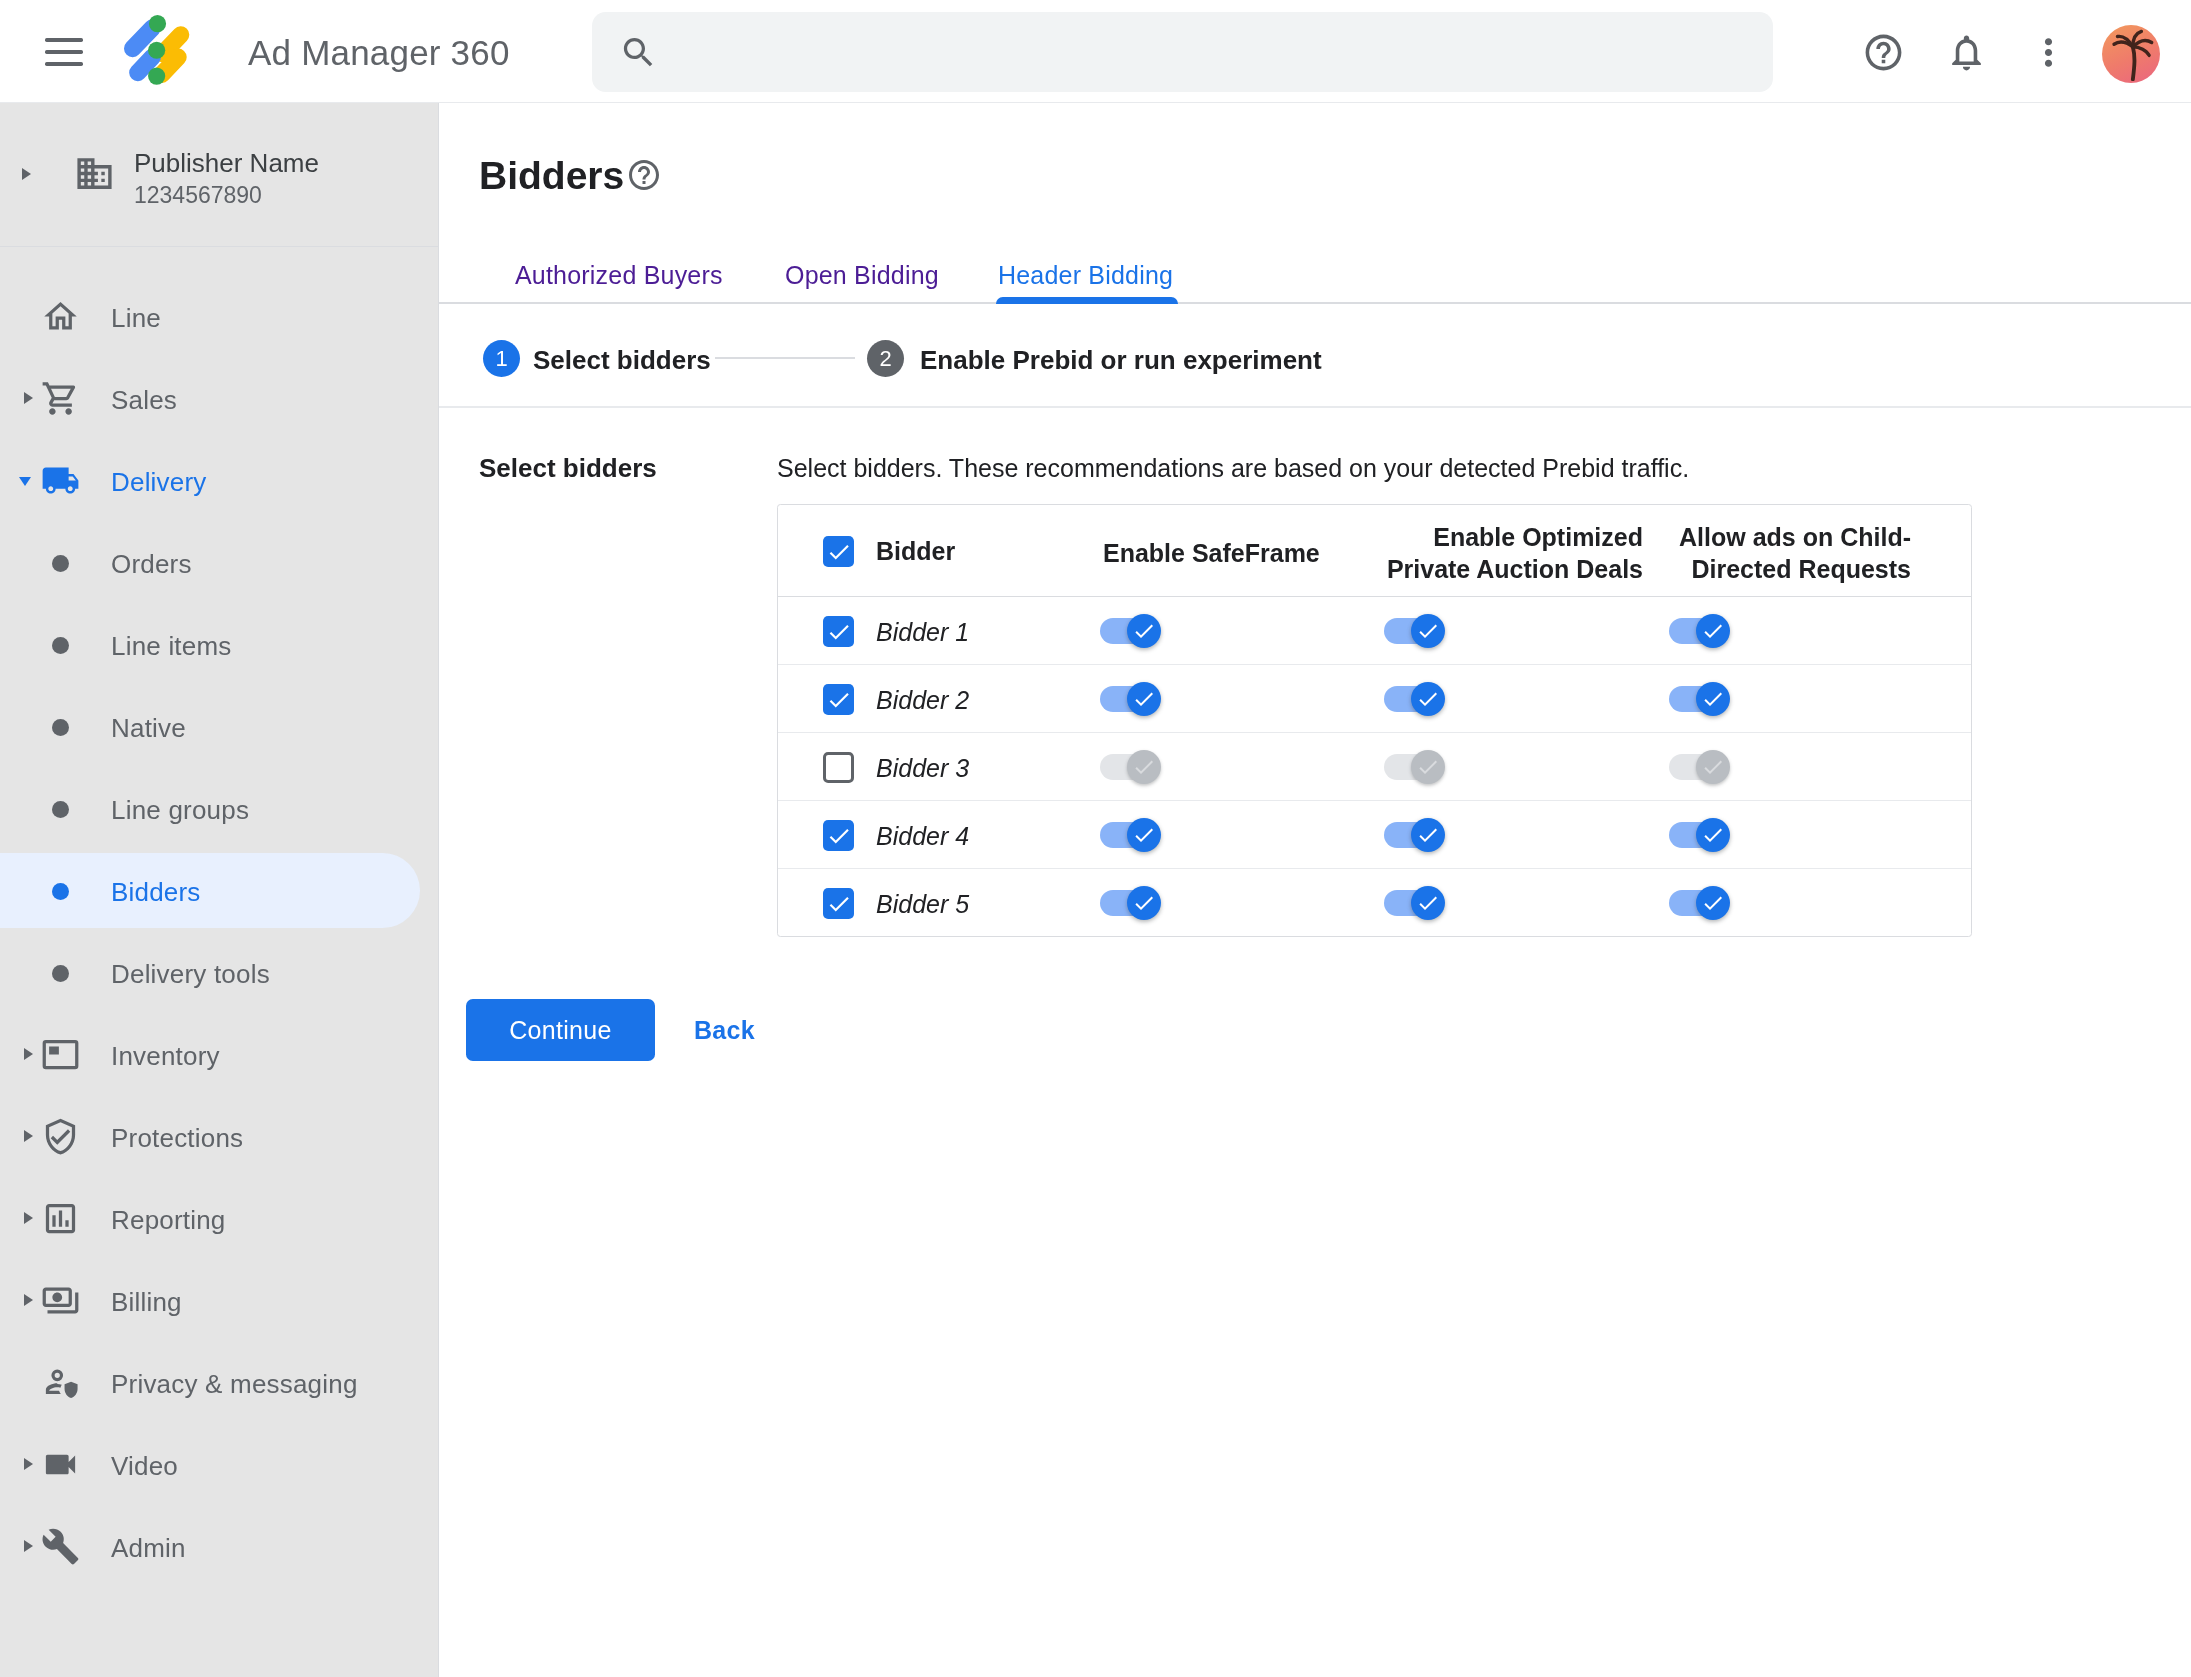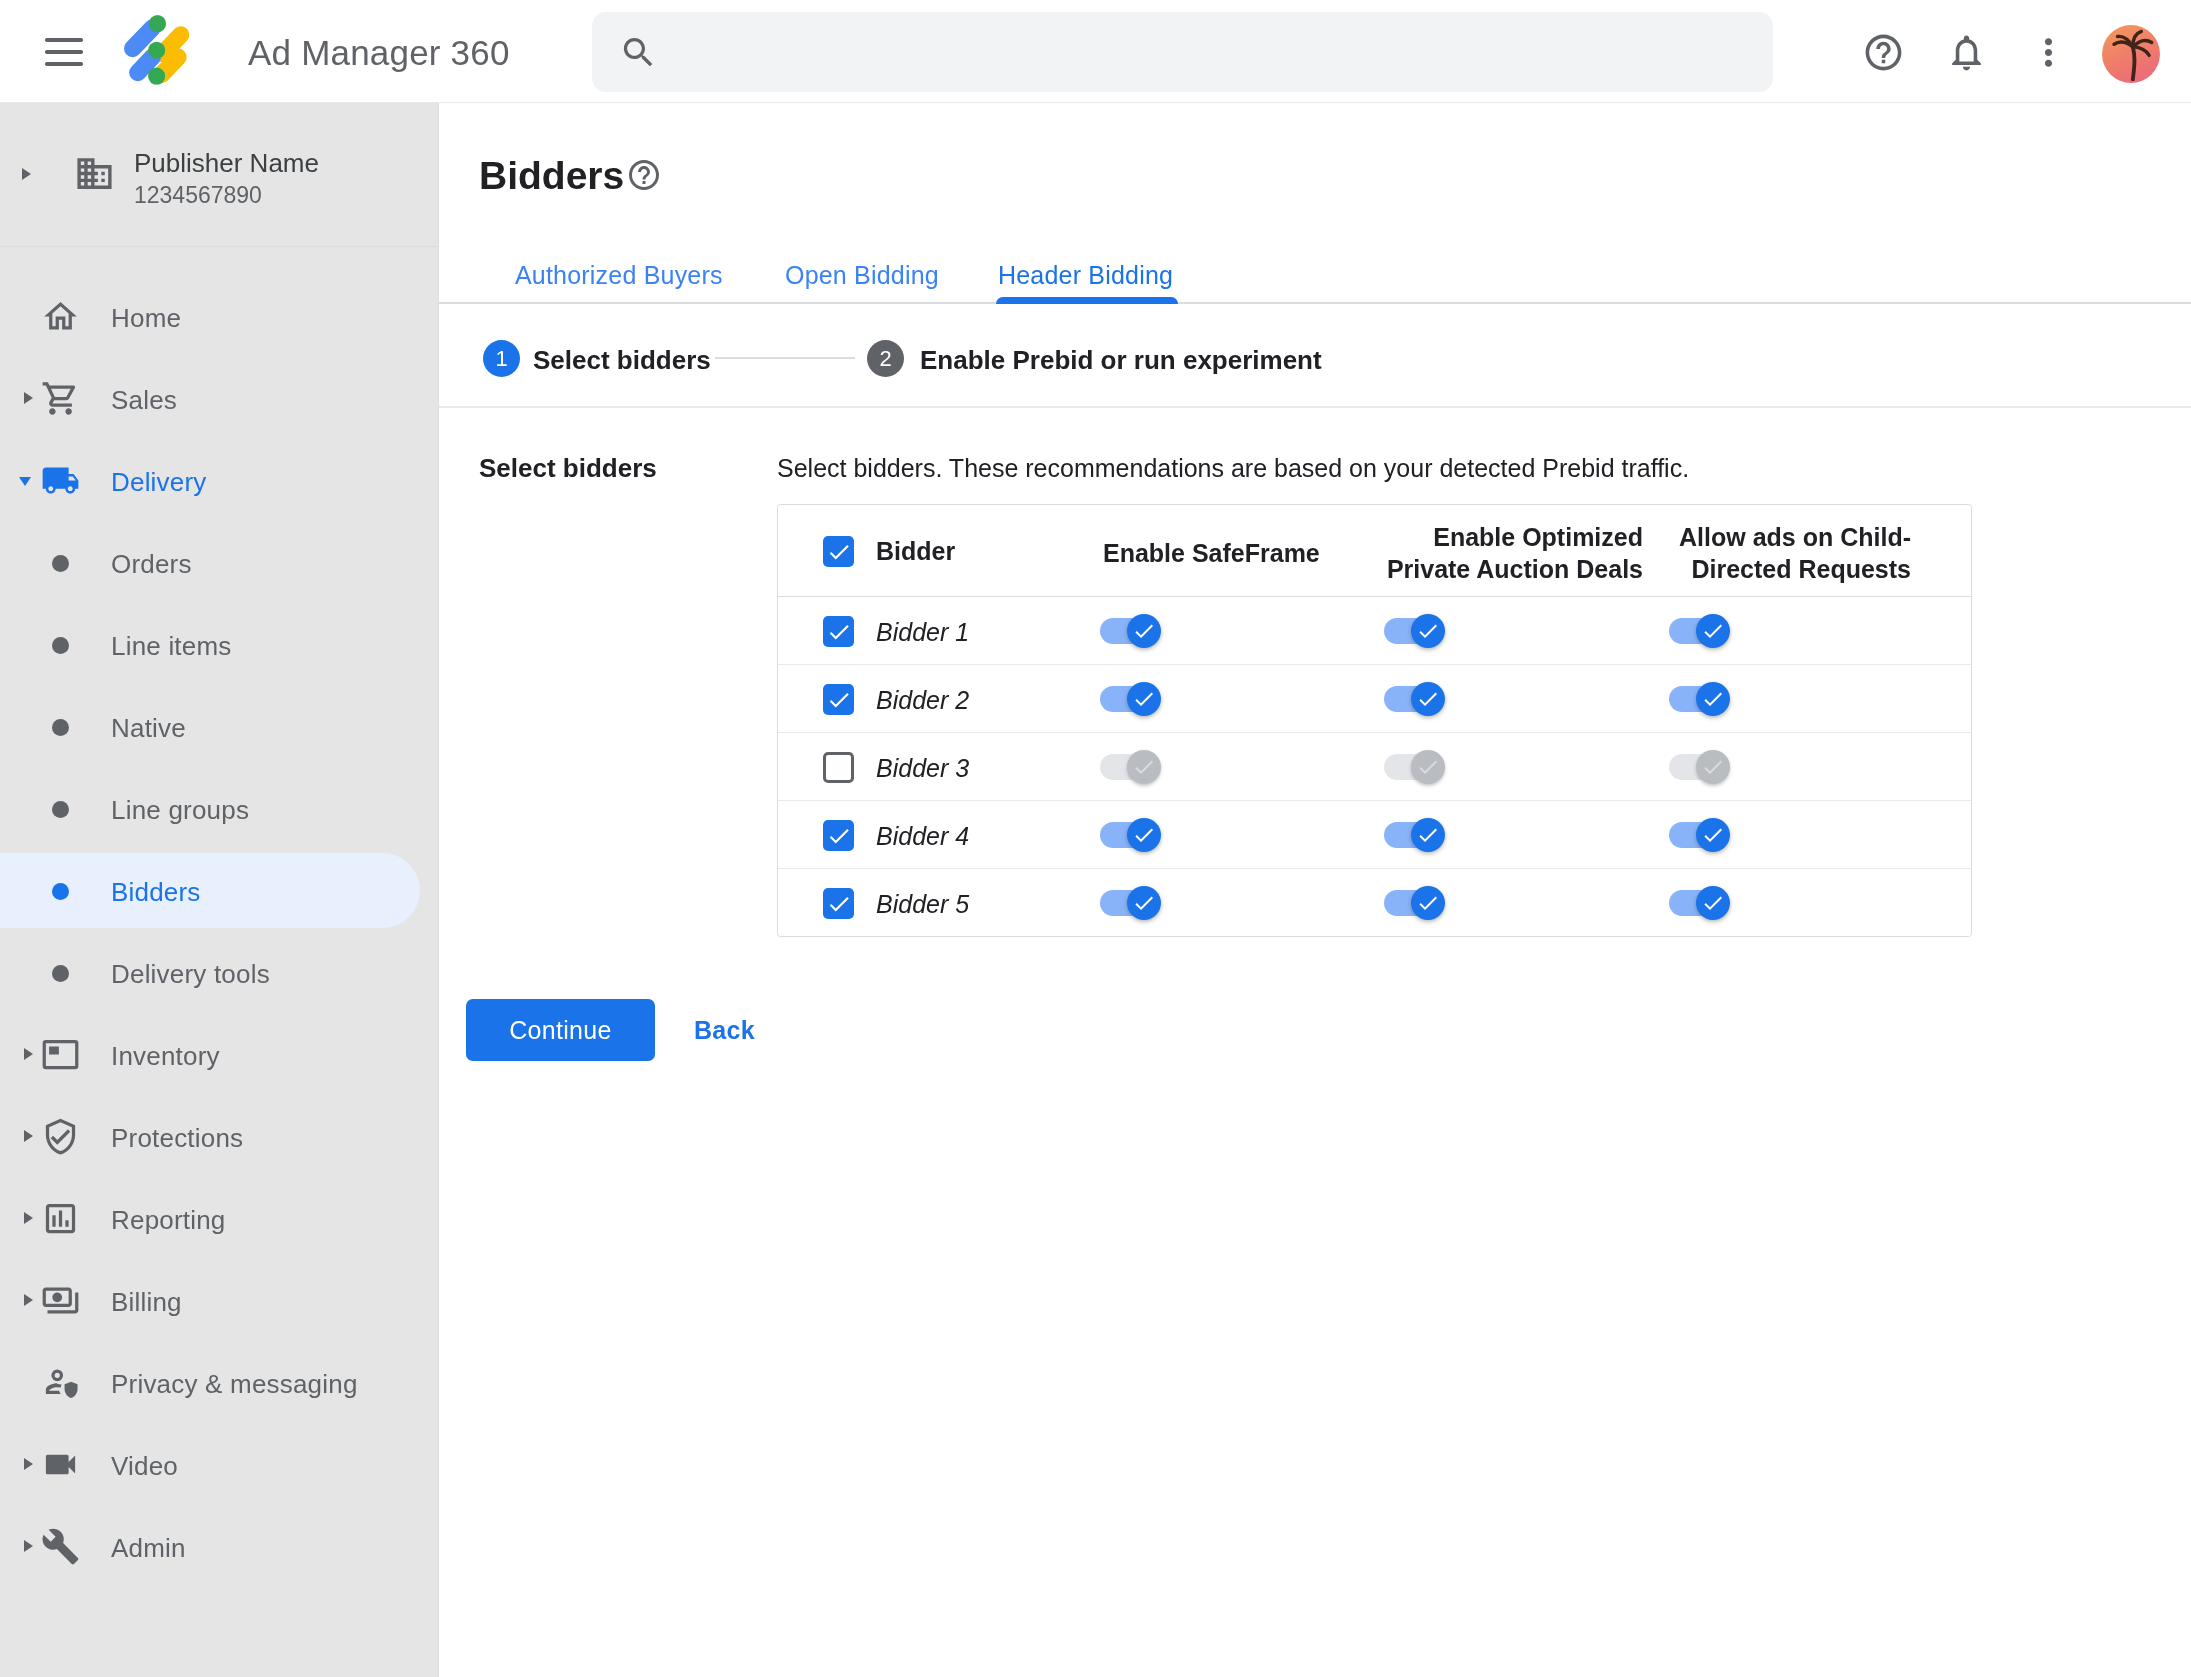--- a/index.html
+++ b/index.html
@@ -37,21 +37,21 @@
   .nav-item.blue .nlabel { color:#1a73e8; font-weight:500; }
   .nav-item.selected .bullet { background:#1a73e8; }
   .nav-item.selected .nlabel { color:#1a73e8; font-weight:500; }
 
   
   .main { position:absolute; left:439px; top:103px; width:1752px; height:1575px; background:#fff; }
   .page-title { position:absolute; left:40px; top:51px; font-size:39px; color:#202124; }
   .title-help { position:absolute; left:187px; top:54px; width:36px; height:36px; fill:#5f6368; cursor:pointer; }
 
   .tabs-border { position:absolute; left:0; top:199px; width:1752px; height:1.7px; background:#dadce0; }
-  .tab { position:absolute; top:158px; font-size:25px; color:#3b82f6; font-weight:500; letter-spacing:0.2px; cursor:pointer; }
+  .tab { position:absolute; top:158px; font-size:25px; color:#4c1d95; font-weight:500; letter-spacing:0.2px; cursor:pointer; }
   .tab.active { color:#1a73e8; }
   .tab-underline { position:absolute; left:557px; top:194px; width:182px; height:6.8px; background:#1a73e8; border-radius:6.8px 6.8px 0 0; }
 
   .step-circle { position:absolute; top:237px; width:37px; height:37px; border-radius:50%; color:#fff; font-size:22px; font-weight:500; text-align:center; line-height:37px; }
   .step-label { position:absolute; top:242px; font-size:26px; color:#202124; font-weight:600; }
   .step-connector { position:absolute; left:276px; top:254px; width:140px; height:1.7px; background:#dadce0; }
   .stepper-divider { position:absolute; left:0; top:303px; width:1752px; height:1.7px; background:#e8eaed; }
 
   .section-label { position:absolute; left:40px; top:350px; font-size:26px; color:#202124; font-weight:600; }
   .description { position:absolute; left:338px; top:351px; font-size:25px; color:#202124; }
@@ -145,21 +145,21 @@
         <path d="M12 7V3H2v18h20V7H12zM6 19H4v-2h2v2zm0-4H4v-2h2v2zm0-4H4V9h2v2zm0-4H4V5h2v2zm4 12H8v-2h2v2zm0-4H8v-2h2v2zm0-4H8V9h2v2zm0-4H8V5h2v2zm10 12h-8v-2h2v-2h-2v-2h2v-2h-2V9h8v10zm-2-8h-2v2h2v-2zm0 4h-2v2h2v-2z"></path>
       </svg>
     <div class="pub-name">Publisher Name</div>
     <div class="pub-id">1234567890</div>
   </div>
   <nav class="nav" id="nav-list">
       <div class="nav-item">
         <svg class="nicon" viewBox="0 0 24 24">
           <path d="M12 5.69l5 4.5V18h-2v-6H9v6H7v-7.81l5-4.5M12 3L2 12h3v8h6v-6h2v6h6v-8h3L12 3z"></path>
         </svg>
-        <div class="nlabel">Home</div>
+        <div class="nlabel">Line</div>
       </div>
       <div class="nav-item">
         <div class="arrow-r"></div>
         <svg class="nicon" viewBox="0 0 24 24">
           <path d="M15.55 13c.75 0 1.41-.41 1.75-1.03l3.58-6.49A.996.996 0 0 0 20.01 4H5.21l-.94-2H1v2h2l3.6 7.59-1.35 2.44C4.52 15.37 5.48 17 7 17h12v-2H7l1.1-2h7.45zM6.16 6h12.15l-2.76 5H8.53L6.16 6zM7 18c-1.1 0-1.99.9-1.99 2S5.9 22 7 22s2-.9 2-2-.9-2-2-2zm10 0c-1.1 0-1.99.9-1.99 2s.89 2 1.99 2 2-.9 2-2-.9-2-2-2z"></path>
         </svg>
         <div class="nlabel">Sales</div>
       </div>
       <div class="nav-item blue">
         <div class="arrow-d"></div>

